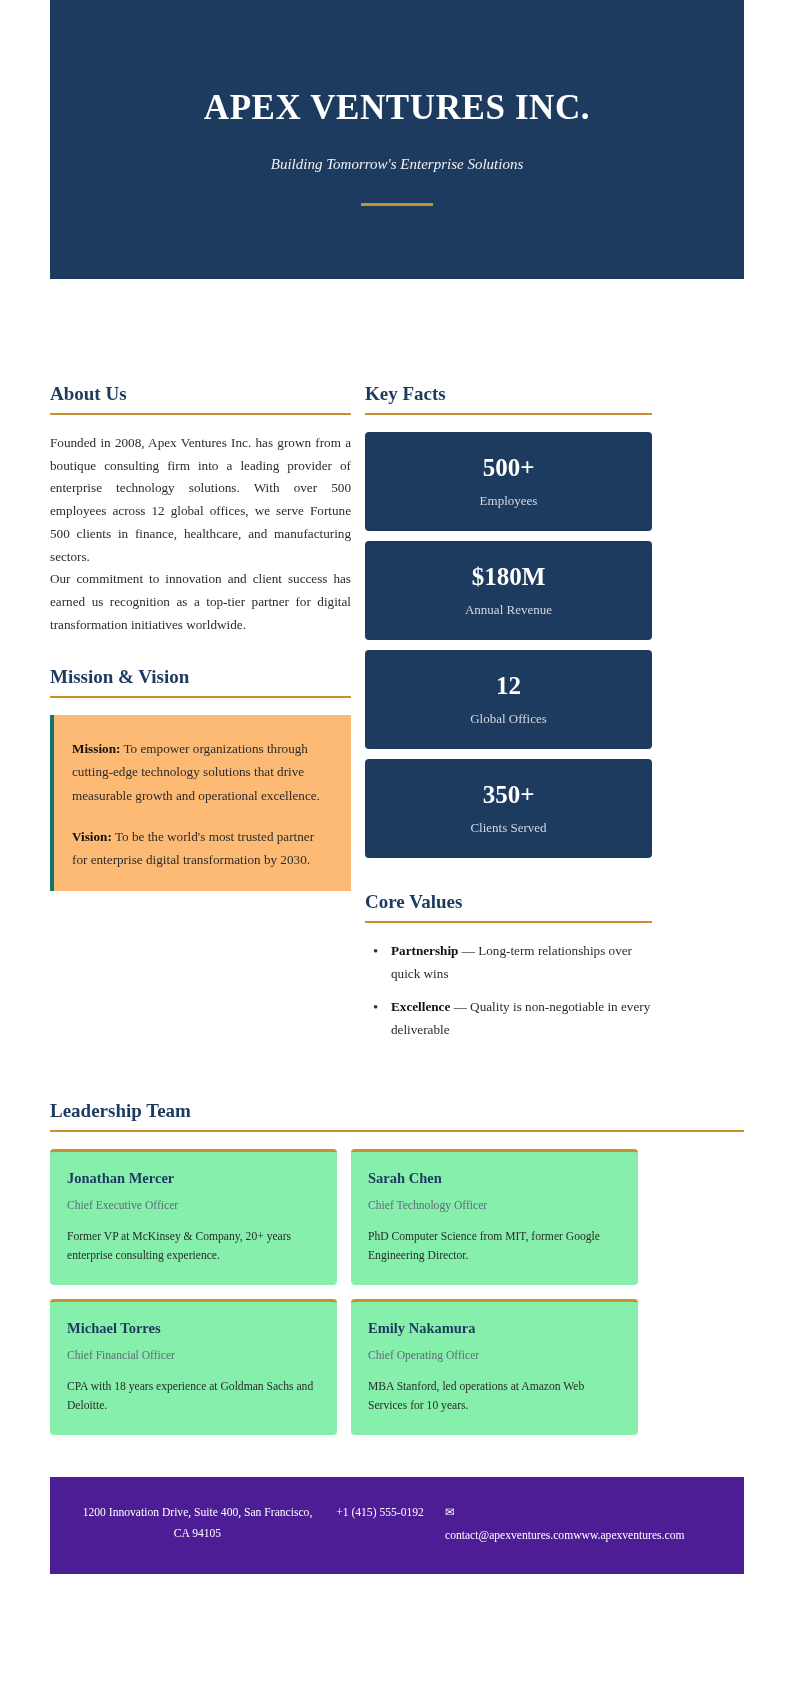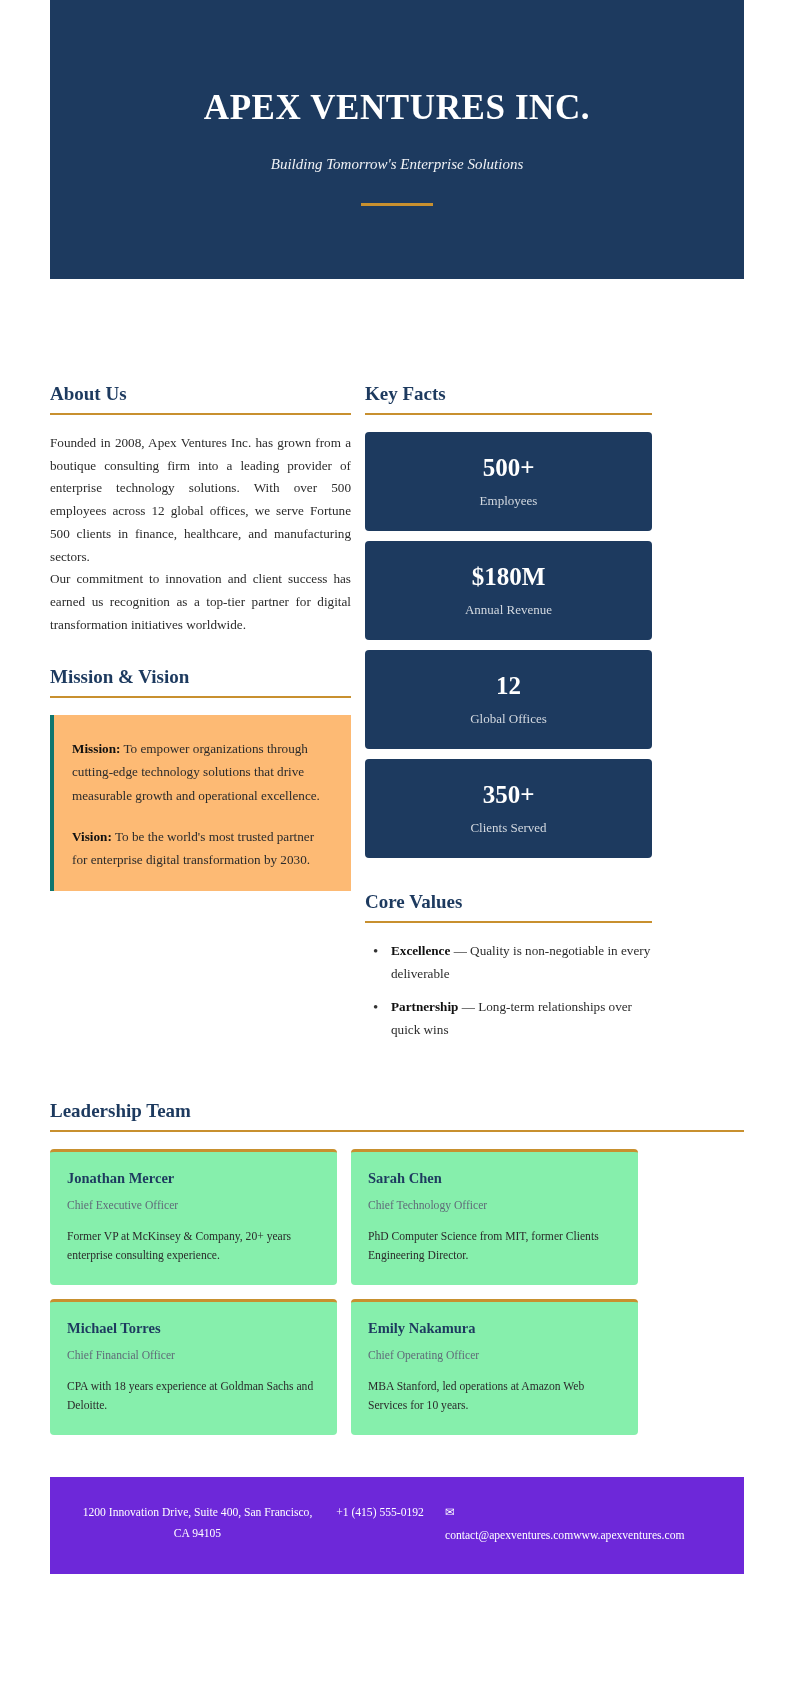--- a/index.html
+++ b/index.html
@@ -195,21 +195,21 @@
 
   .member-bio {
     color: #2b2b2b;
     font-size: 11.6px;
     line-height: 1.65;
     margin-top: 15px;
   }
 
   
   .footer {
-    background: #6d28d9;
+    background: #4c1d95;
     margin: 42px 50px 0 50px;
     min-height: 97px;
     display: flex;
     align-items: flex-start;
     padding: 26px 30px 24px 30px;
     gap: 10px;
   }
 
   .footer-col {
     color: #ffffff;
@@ -285,45 +285,45 @@
           <div class="stat-value">350+</div>
           <div class="stat-label">Clients Served</div>
         </div>
       </div>
 
       <div class="values-wrap">
         <div class="section-title">Core Values</div>
         <div class="title-rule"></div>
         <ul class="values">
           <li>
-            <b>Excellence</b><span> — </span><span>Quality is non-negotiable in every deliverable</span>
+            <b>Partnership</b><span> — </span><span>Long-term relationships over quick wins</span>
           </li>
           <li>
-            <b>Partnership</b><span> — </span><span>Long-term relationships over quick wins</span>
+            <b>Excellence</b><span> — </span><span>Quality is non-negotiable in every deliverable</span>
           </li>
         </ul>
       </div>
 
     </div>
   </div>
 
   <div class="leadership">
     <div class="section-title">Leadership Team</div>
     <div class="title-rule"></div>
 
     <div class="team-grid">
       <div class="team-card">
         <div class="member-name">Jonathan Mercer</div>
         <div class="member-role">Chief Executive Officer</div>
         <div class="member-bio">Former VP at McKinsey &amp; Company, 20+ years enterprise consulting experience.</div>
       </div>
       <div class="team-card">
         <div class="member-name">Sarah Chen</div>
         <div class="member-role">Chief Technology Officer</div>
-        <div class="member-bio">PhD Computer Science from MIT, former Clients Engineering Director.</div>
+        <div class="member-bio">PhD Computer Science from MIT, former Google Engineering Director.</div>
       </div>
       <div class="team-card">
         <div class="member-name">Michael Torres</div>
         <div class="member-role">Chief Financial Officer</div>
         <div class="member-bio">CPA with 18 years experience at Goldman Sachs and Deloitte.</div>
       </div>
       <div class="team-card">
         <div class="member-name">Emily Nakamura</div>
         <div class="member-role">Chief Operating Officer</div>
         <div class="member-bio">MBA Stanford, led operations at Amazon Web Services for 10 years.</div>

